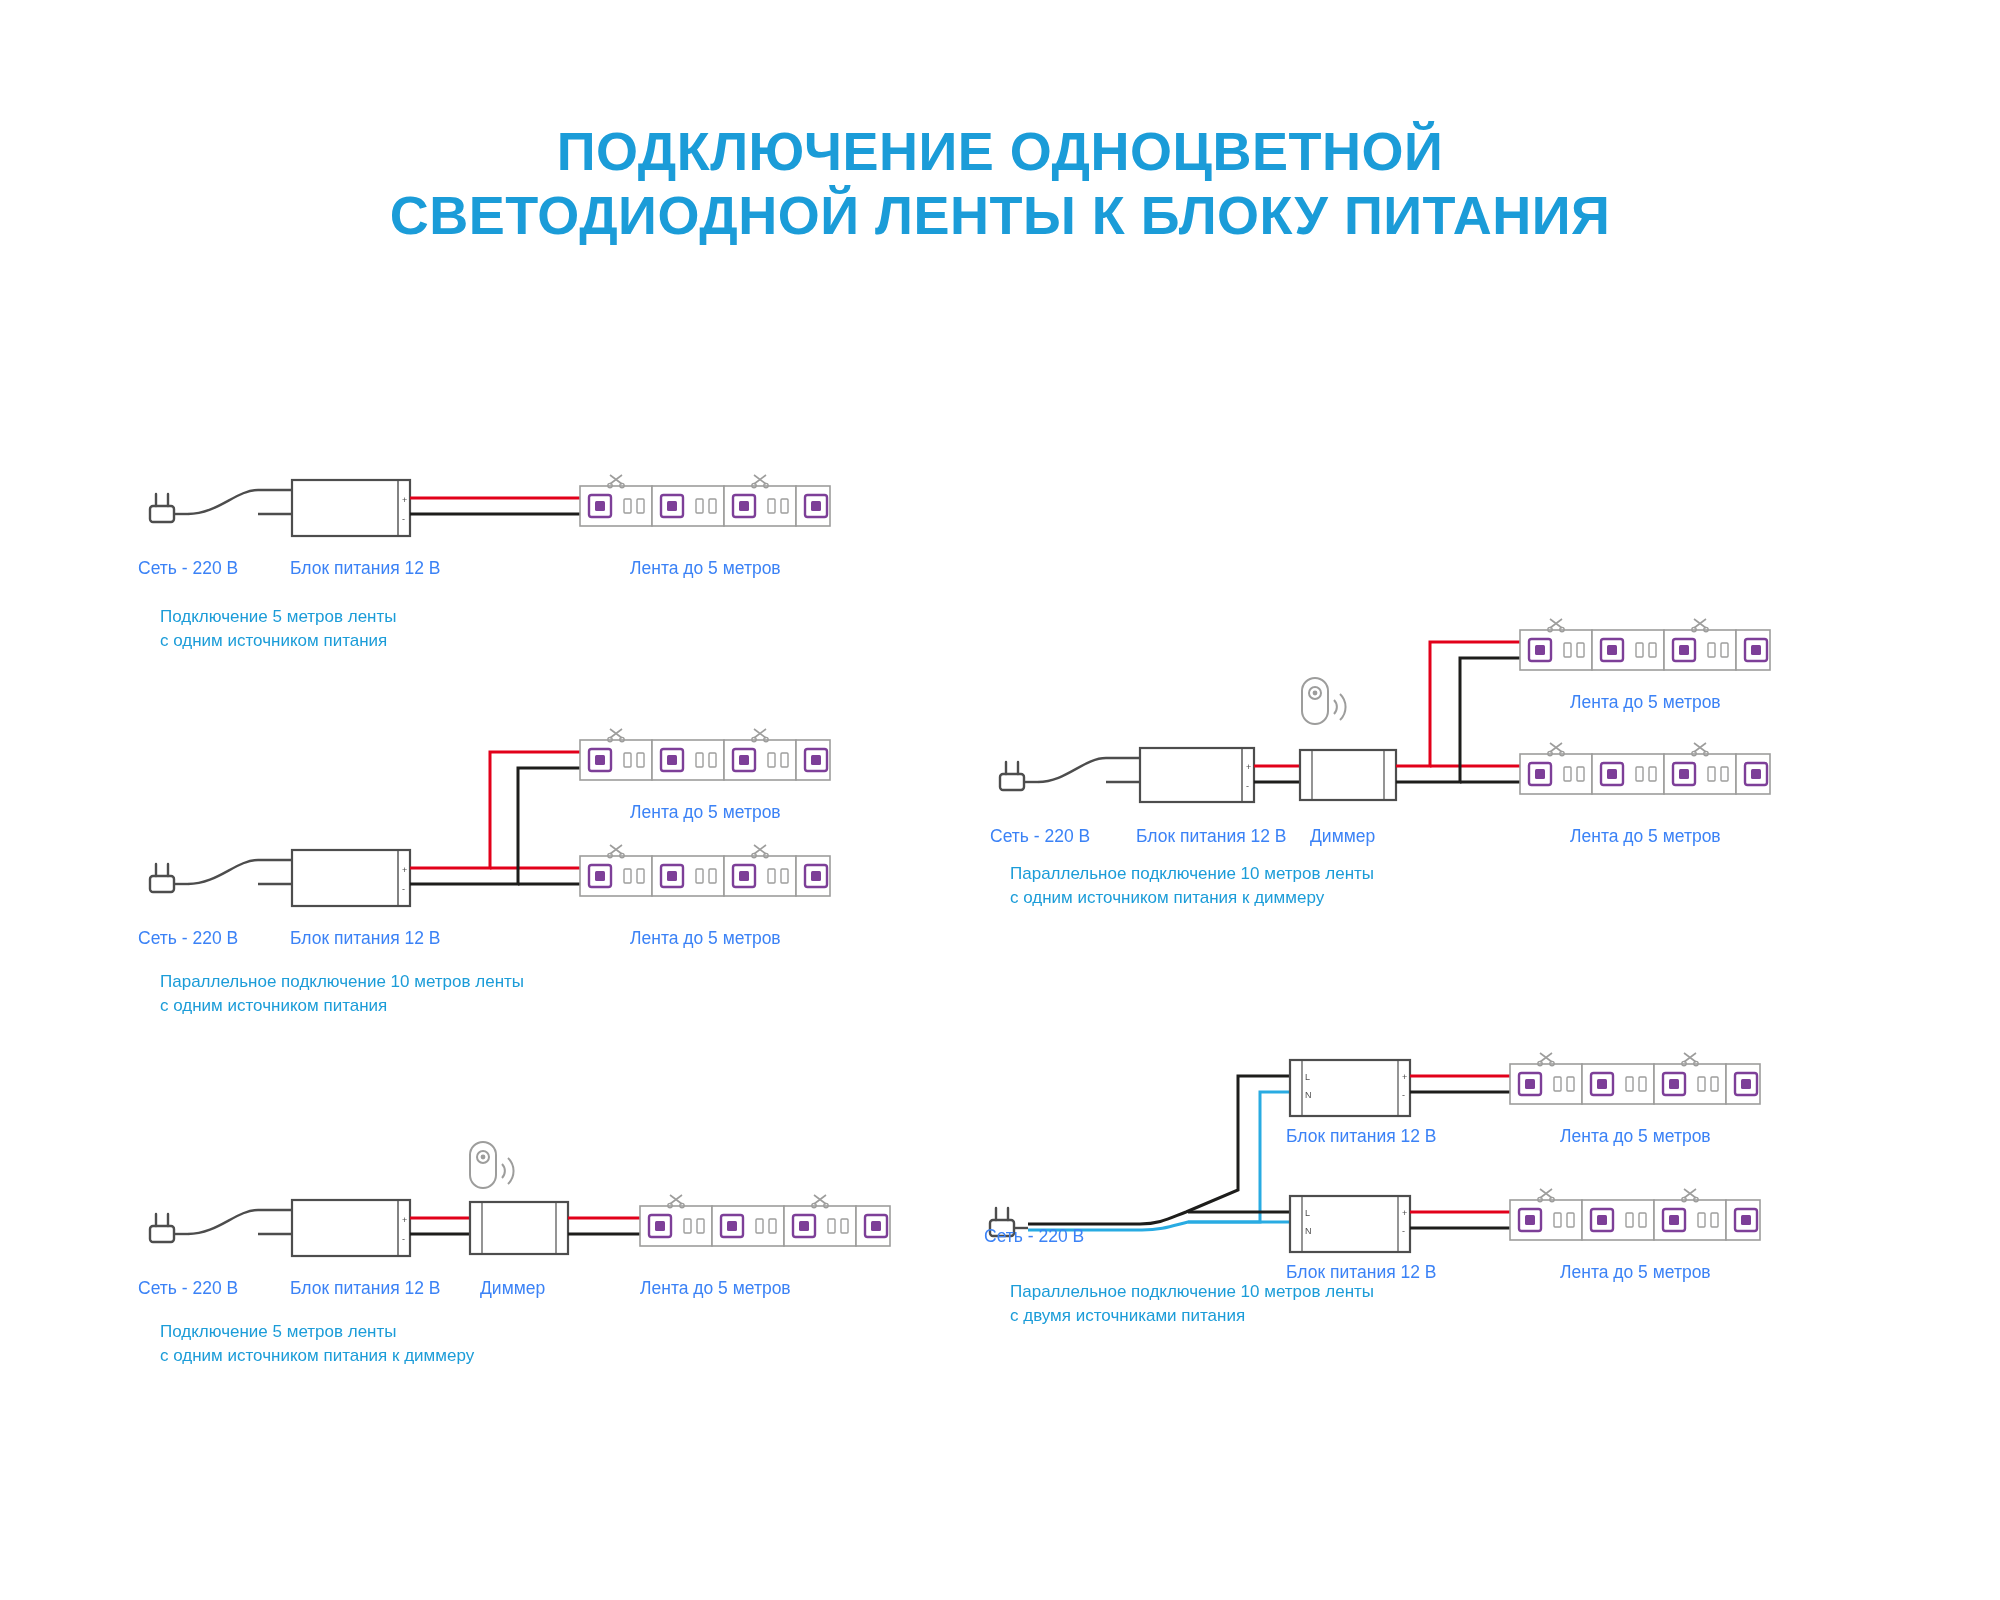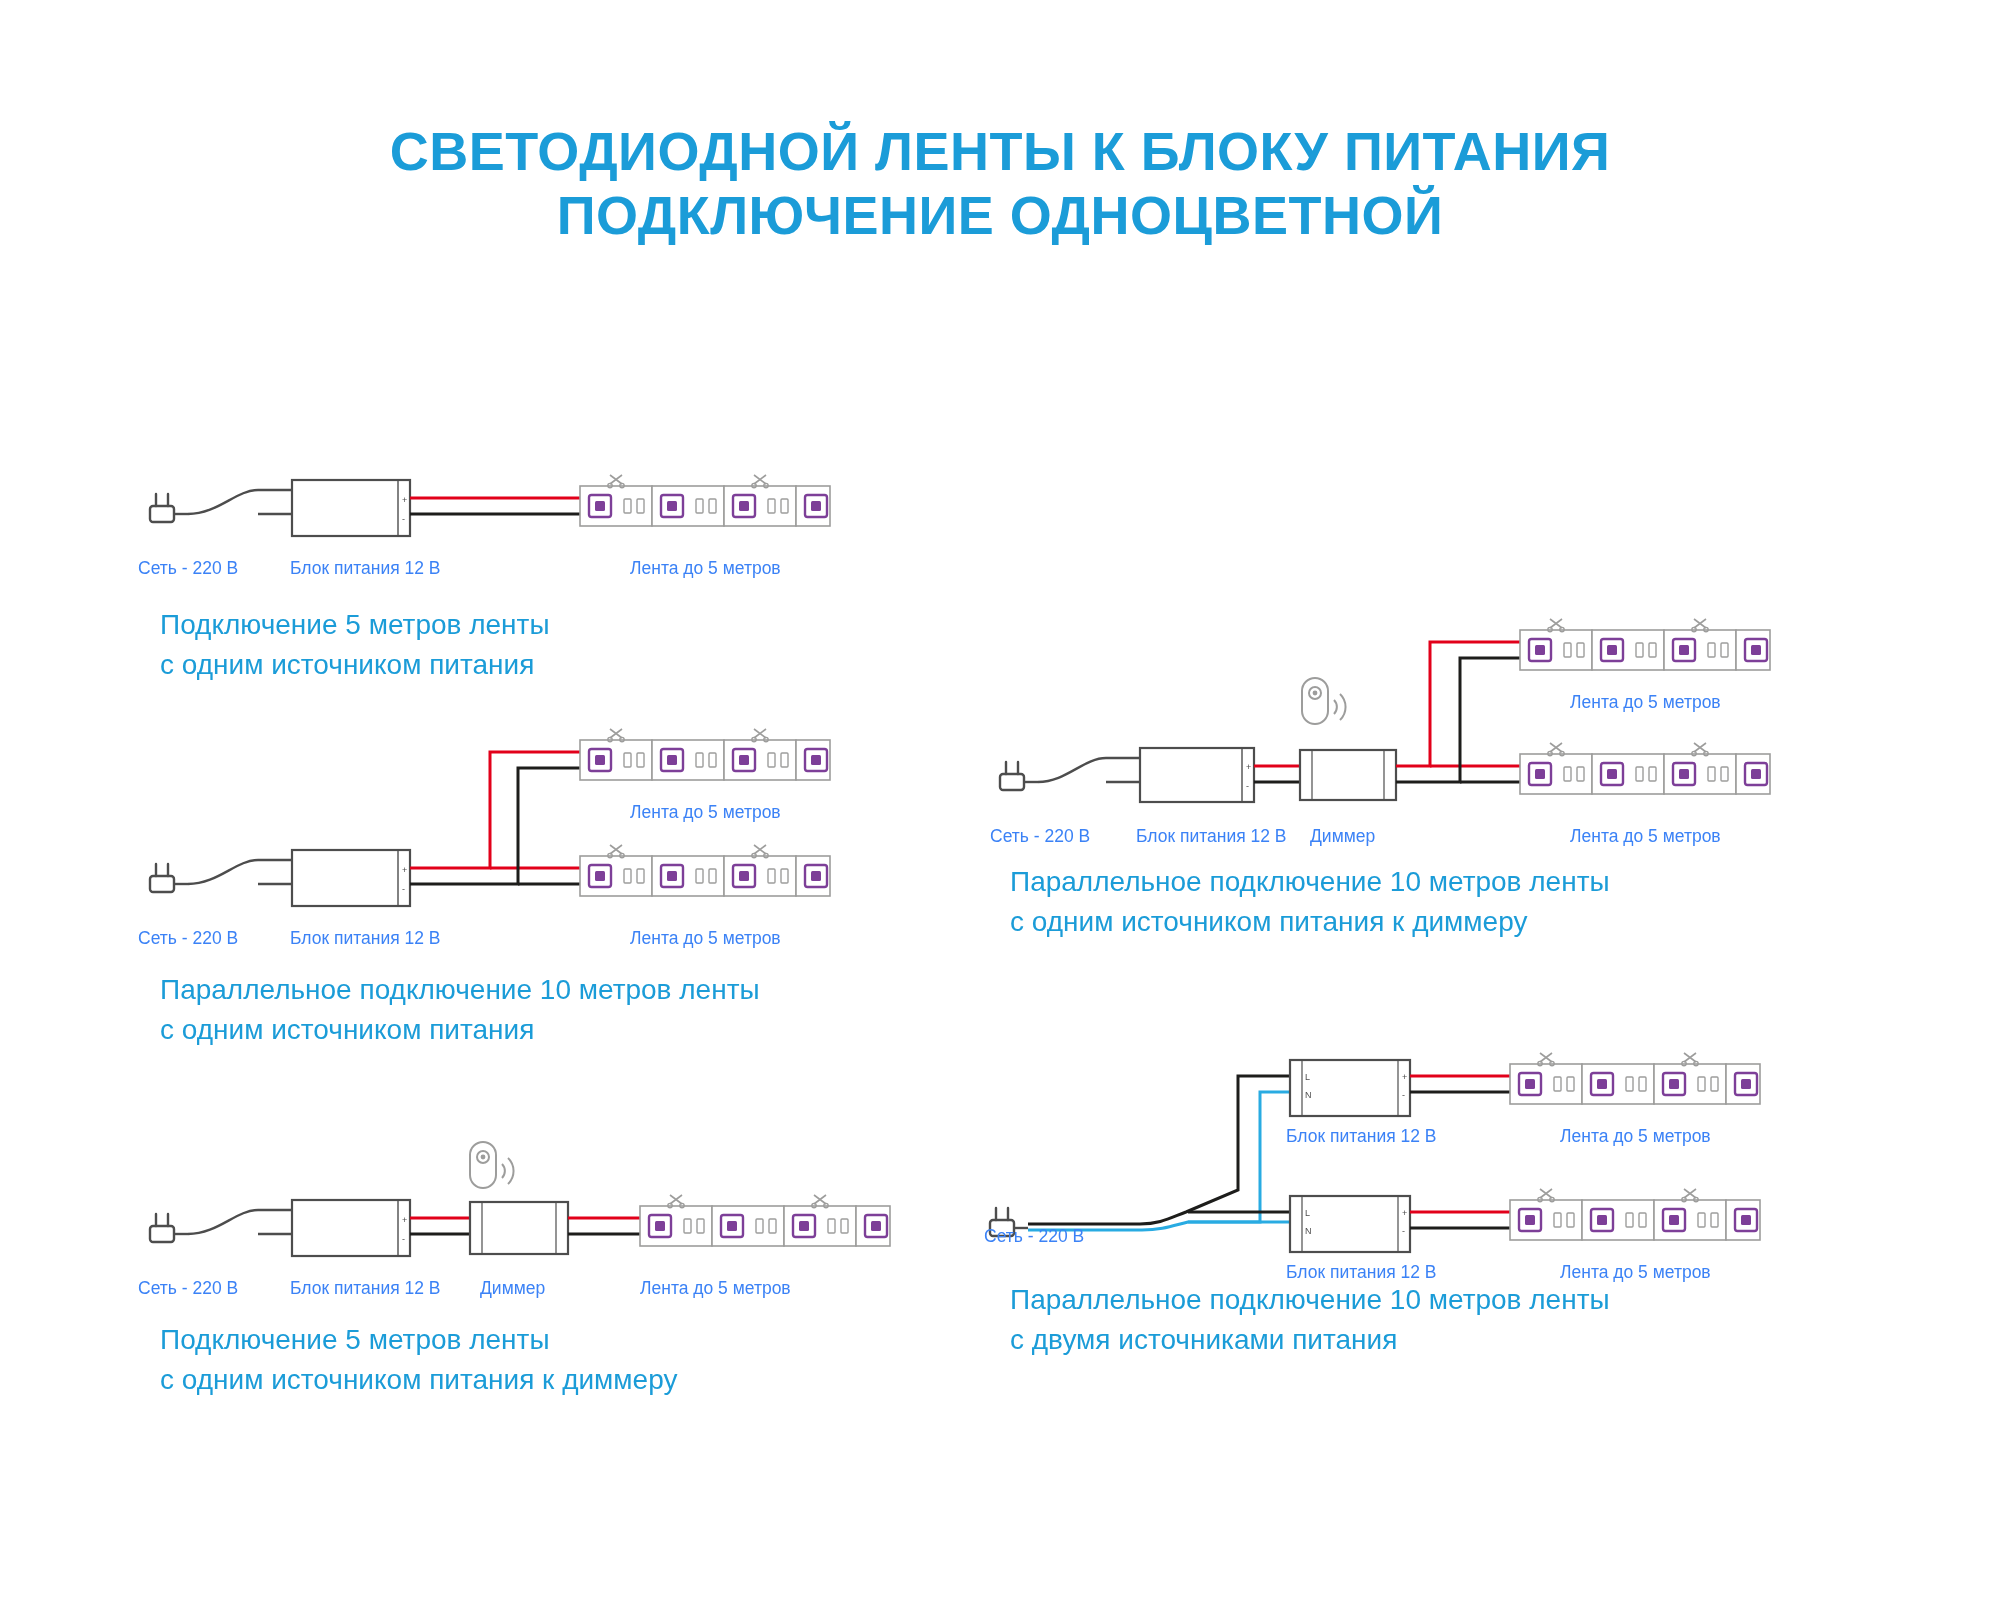--- a/index.html
+++ b/index.html
@@ -24,40 +24,40 @@
     font-weight: bold;
     font-size: 54px;
     line-height: 1.18;
     letter-spacing: 0.5px;
   }
   .title .line { display: block; }
 
   .caption {
     position: absolute;
     color: #1B9CD8;
-    font-size: 28px;
+    font-size: 17px;
     line-height: 1.42;
     white-space: pre-line;
   }
   .lbl {
     position: absolute;
     color: #3b82f6;
     font-size: 17.5px;
     white-space: nowrap;
   }
   .diagram { position: absolute; }
 
   svg { display: block; overflow: visible; }
 </style>
 </head>
 <body>
 
 <div class="title">
+  <span class="line">ПОДКЛЮЧЕНИЕ ОДНОЦВЕТНОЙ</span>
   <span class="line">СВЕТОДИОДНОЙ ЛЕНТЫ К БЛОКУ ПИТАНИЯ</span>
-  <span class="line">ПОДКЛЮЧЕНИЕ ОДНОЦВЕТНОЙ</span>
 </div>
 
 <svg width="0" height="0" style="position:absolute" aria-hidden="true">
   <defs>
 
     <g id="plug">
       <path d="M6,14 L6,2 M18,14 L18,2" stroke="#4d4d4d" stroke-width="2.4" fill="none" stroke-linecap="round"></path>
       <rect x="0" y="14" width="24" height="16" rx="3" fill="none" stroke="#4d4d4d" stroke-width="2.4"></rect>
       <path d="M24,22 L38,22" stroke="#4d4d4d" stroke-width="2.4" fill="none"></path>
     </g>

